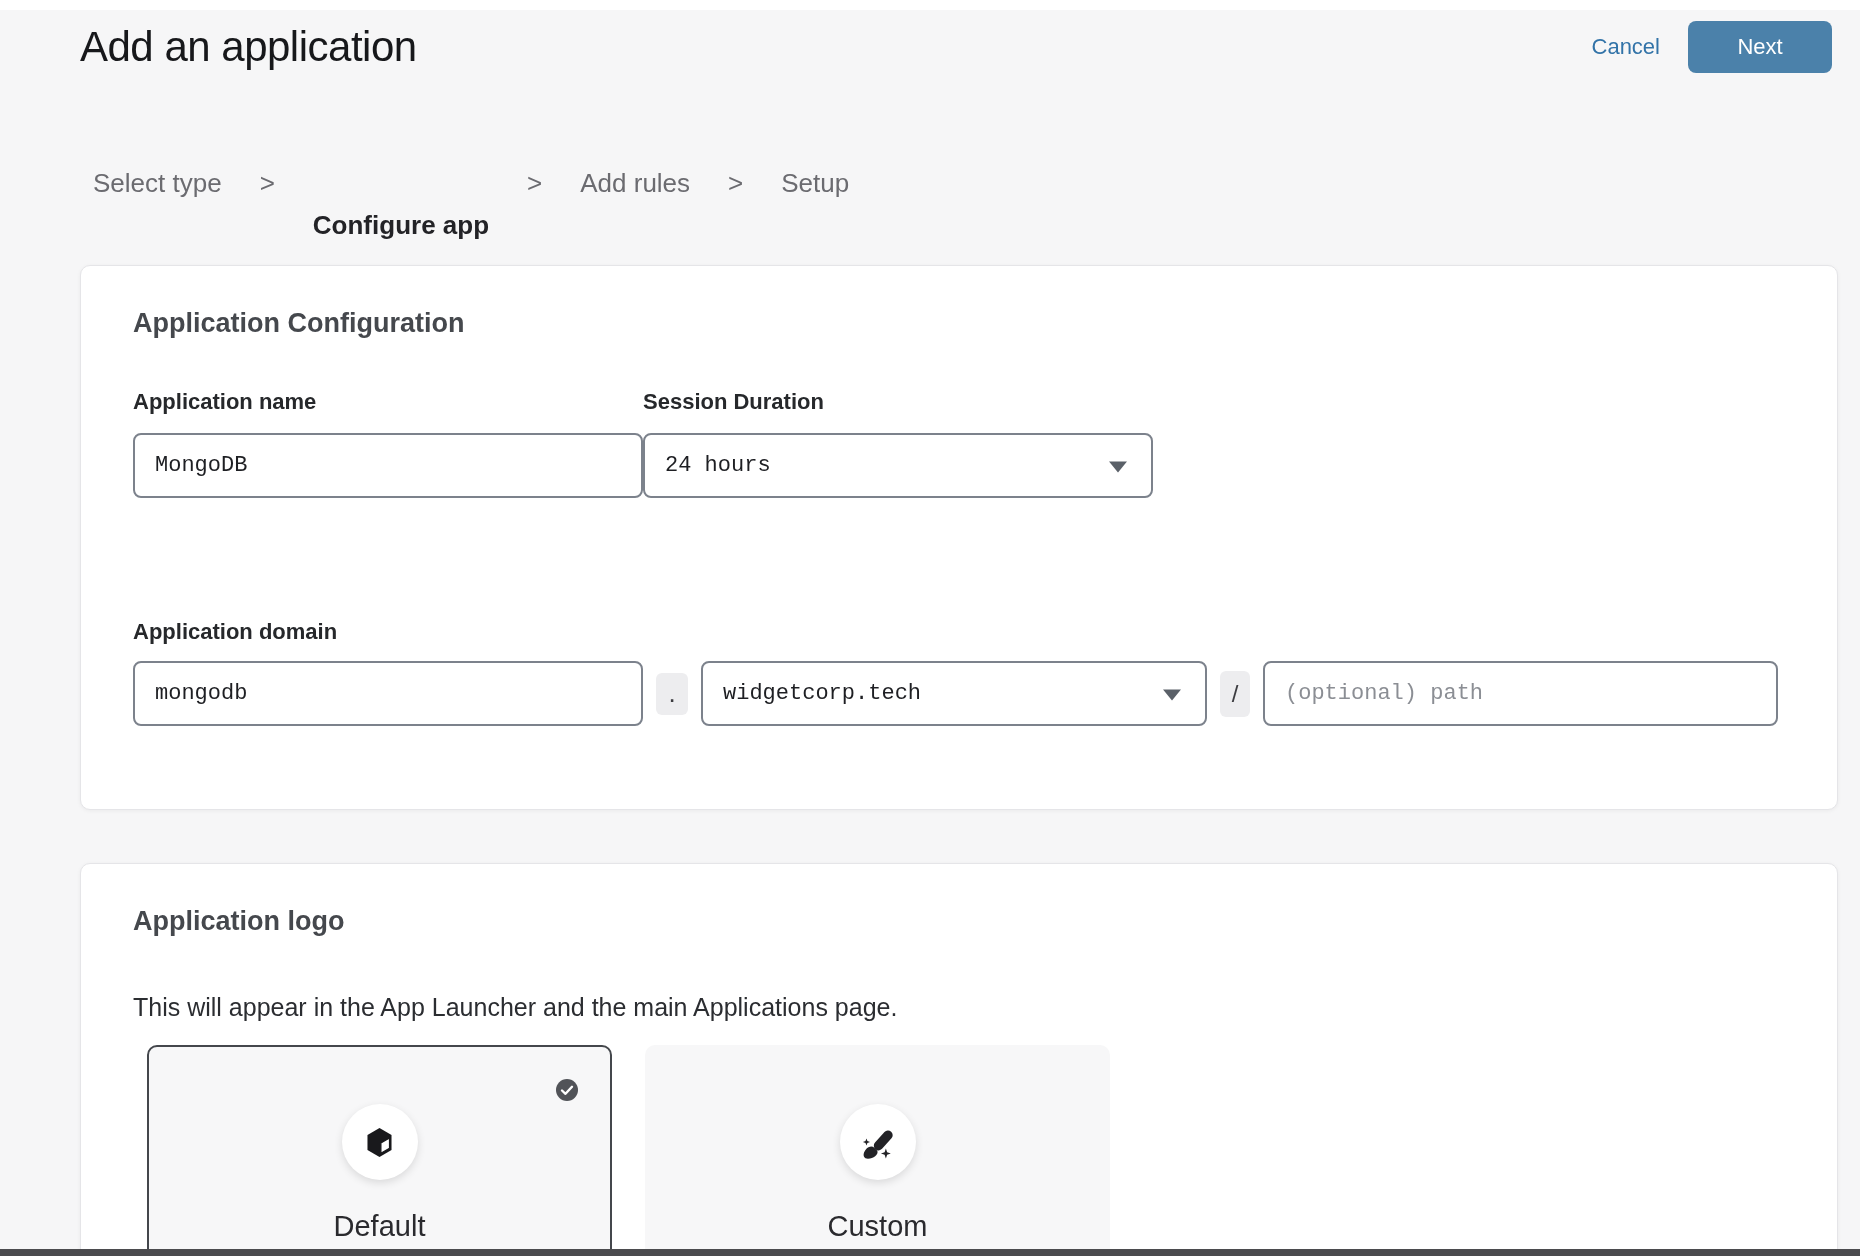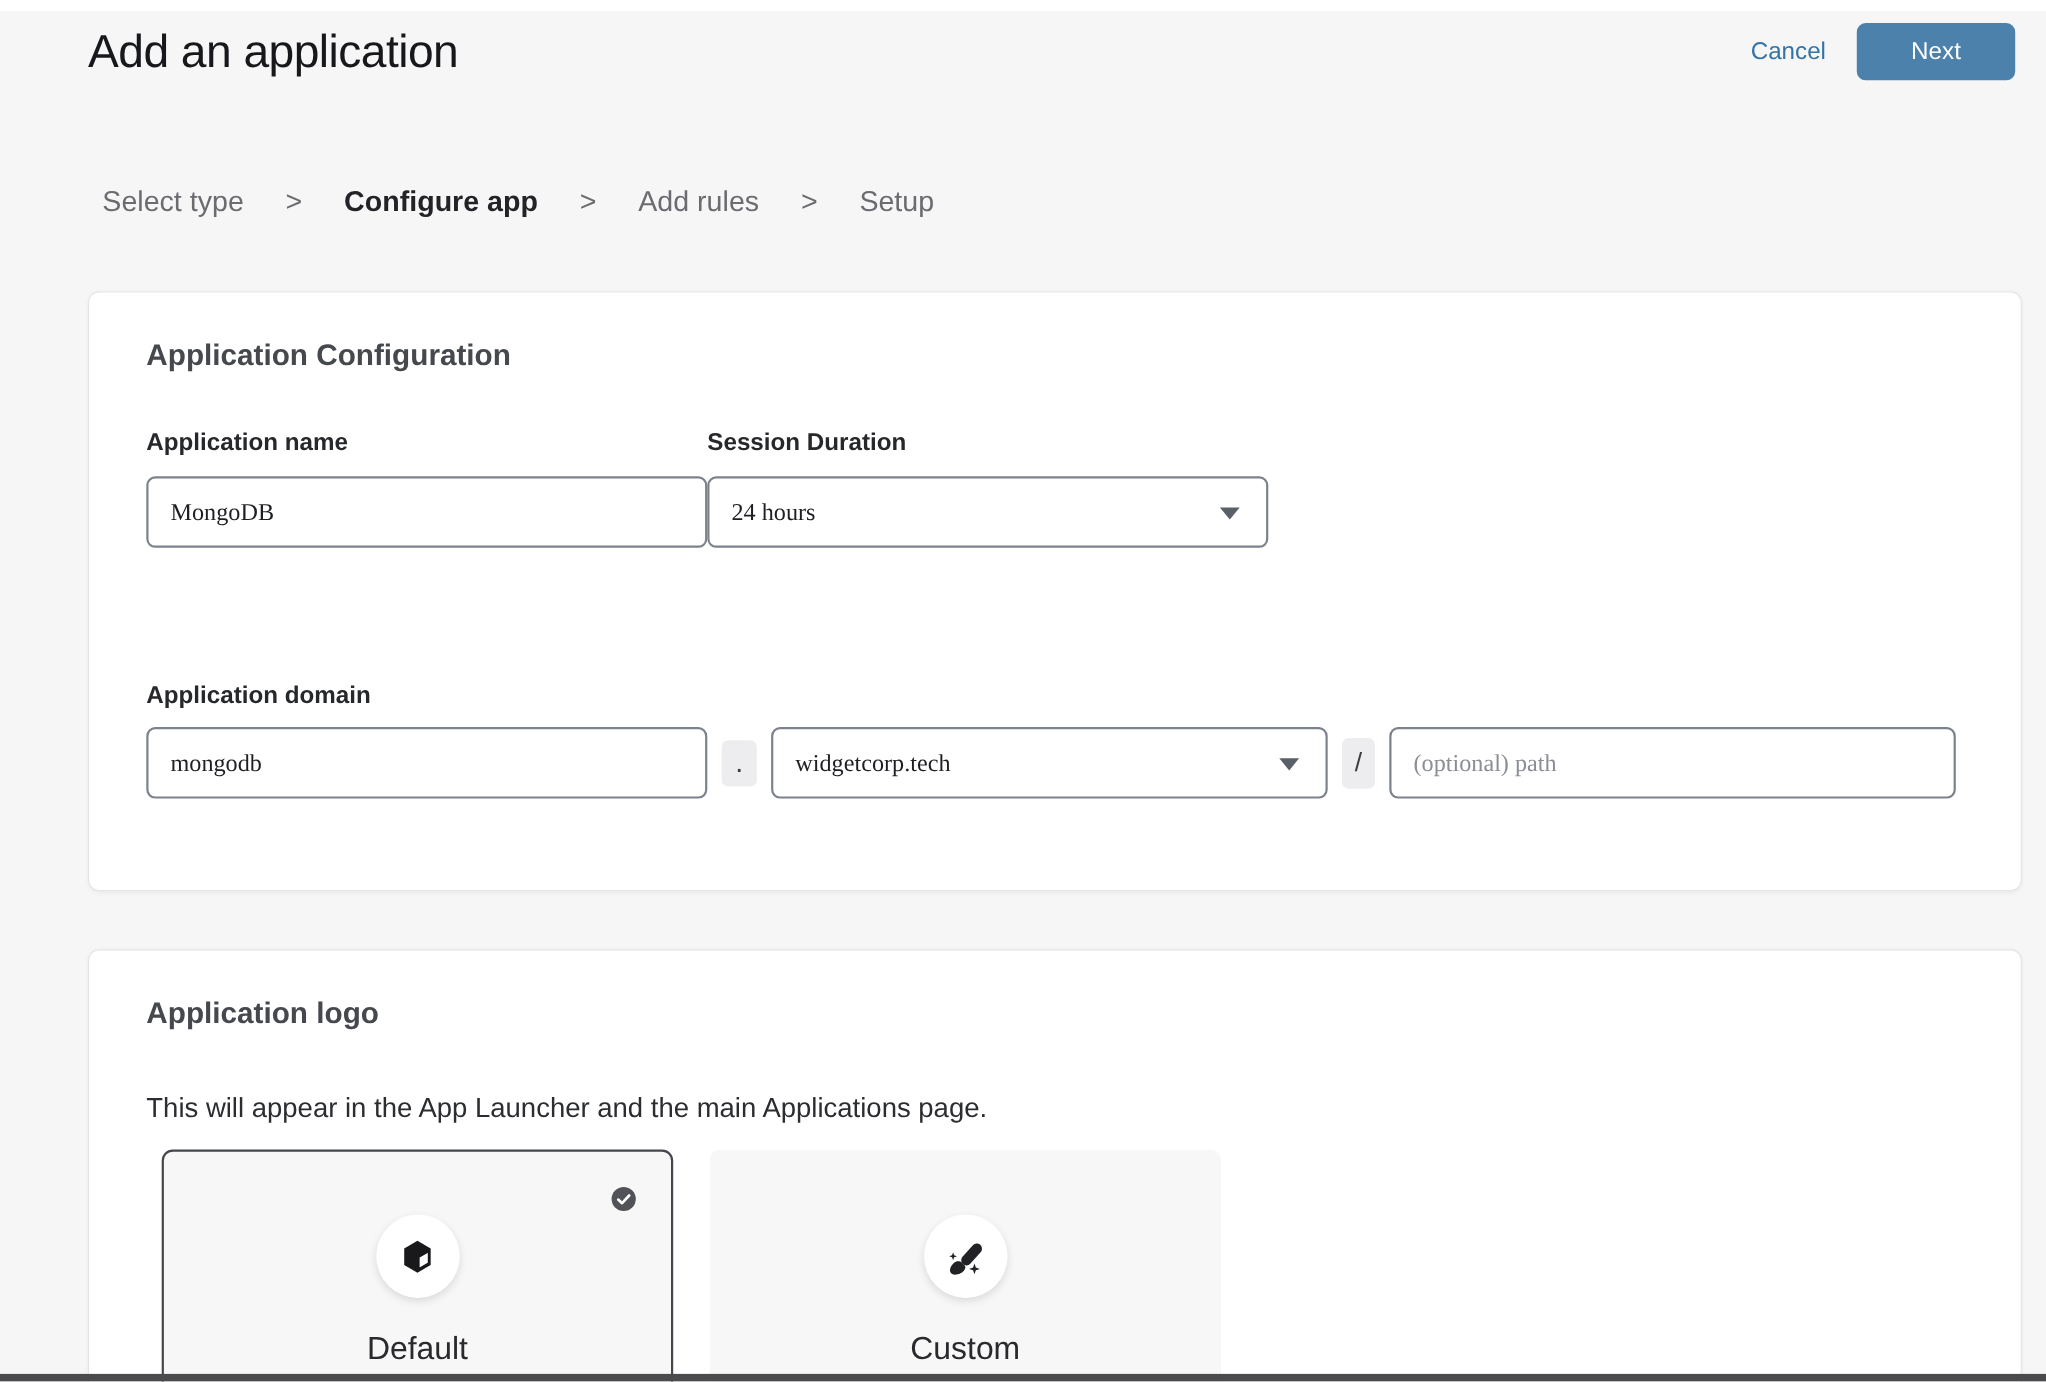--- a/index.html
+++ b/index.html
@@ -25,41 +25,41 @@
     width:144px; height:52px; background:#4b81aa; color:#ffffff;
     border:none; border-radius:8px; font-size:22px; font-family:inherit; cursor:pointer;
   }
 
   
   .breadcrumb {
     position:absolute; top:168px; left:93px;
     display:flex; align-items:flex-start; gap:38px; font-size:26px; color:#6b6b70;
   }
   .crumb { cursor:pointer; }
-  .crumb.active { color:#232327; font-weight:700; }
+  .crumb.active { color:#232327; font-weight:700;margin-top:42px; }
   .crumb-sep { color:#6b6b70; }
 
   
   .card {
     position:absolute; left:80px; width:1758px;
     background:#ffffff; border:1px solid #e5e5e8; border-radius:10px;
     box-shadow:0 1px 4px rgba(0,0,0,0.05);
     padding:40px 52px;
   }
   .card-config { top:265px; height:545px; }
   .card-logo   { top:863px; height:560px; }
   .card-title  { font-size:27px; line-height:34px; font-weight:700; color:#45484d; }
 
   
   .fields-row1 { display:flex; margin-top:48px; }
   .field-label { display:block; font-size:22px; line-height:27px; font-weight:700; color:#26282b; }
   .text-input, .select-box {
     margin-top:18px; width:510px; height:65px;
     border:2px solid #7c828c; border-radius:8px; background:#ffffff;
-    font-size:22px; font-family:Liberation Serif, serif; color:#1e1f23; padding:0 20px;
+    font-size:22px; font-family:Liberation Mono, monospace; color:#1e1f23; padding:0 20px;
   }
   .text-input::placeholder { color:#8b8e94; }
   .select-box { position:relative; display:flex; align-items:center; cursor:pointer; }
   .chevron {
     position:absolute; right:24px; top:50%; transform:translateY(-42%);
     width:0; height:0; border-left:9px solid transparent; border-right:9px solid transparent;
     border-top:11px solid #5a6068;
   }
   .domain-section { margin-top:120px; }
   .domain-row { display:flex; align-items:center; gap:13px; margin-top:16px; }

